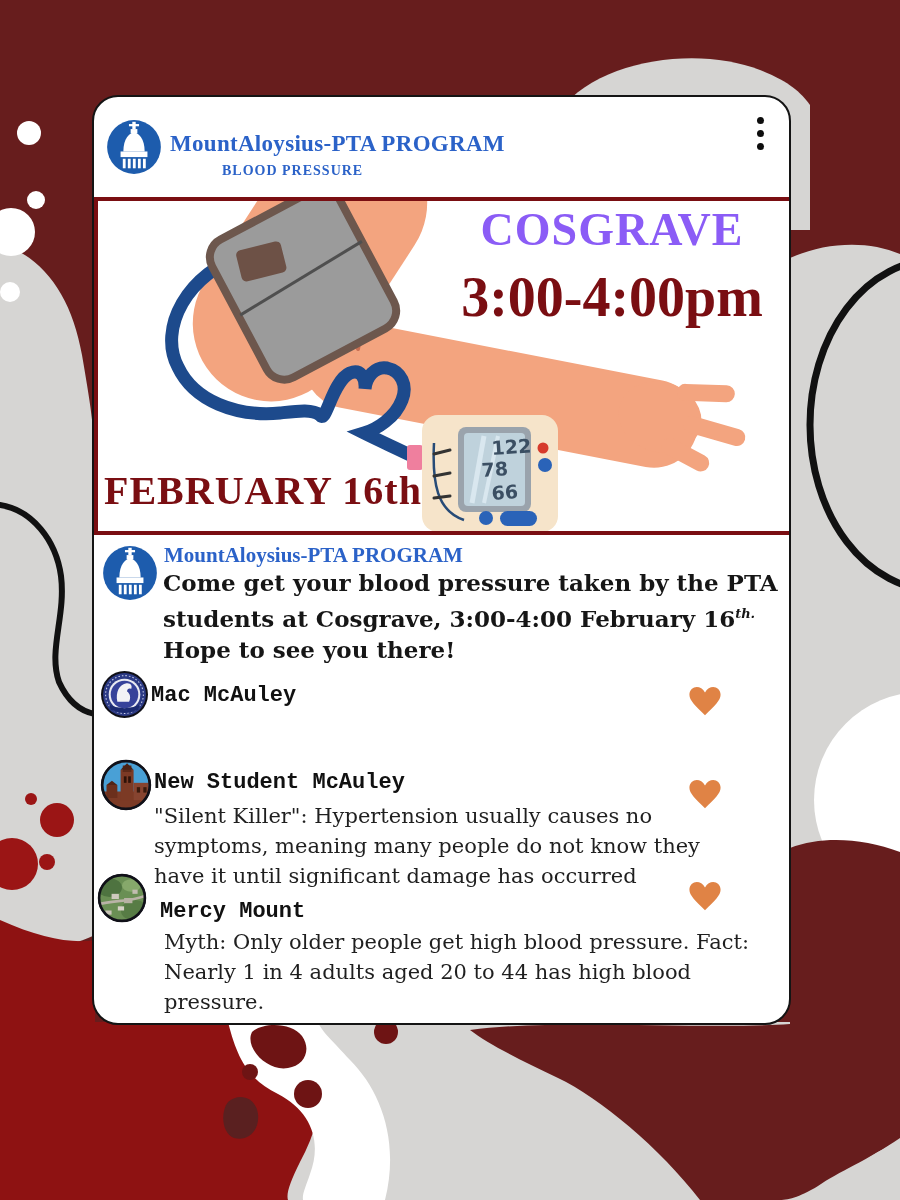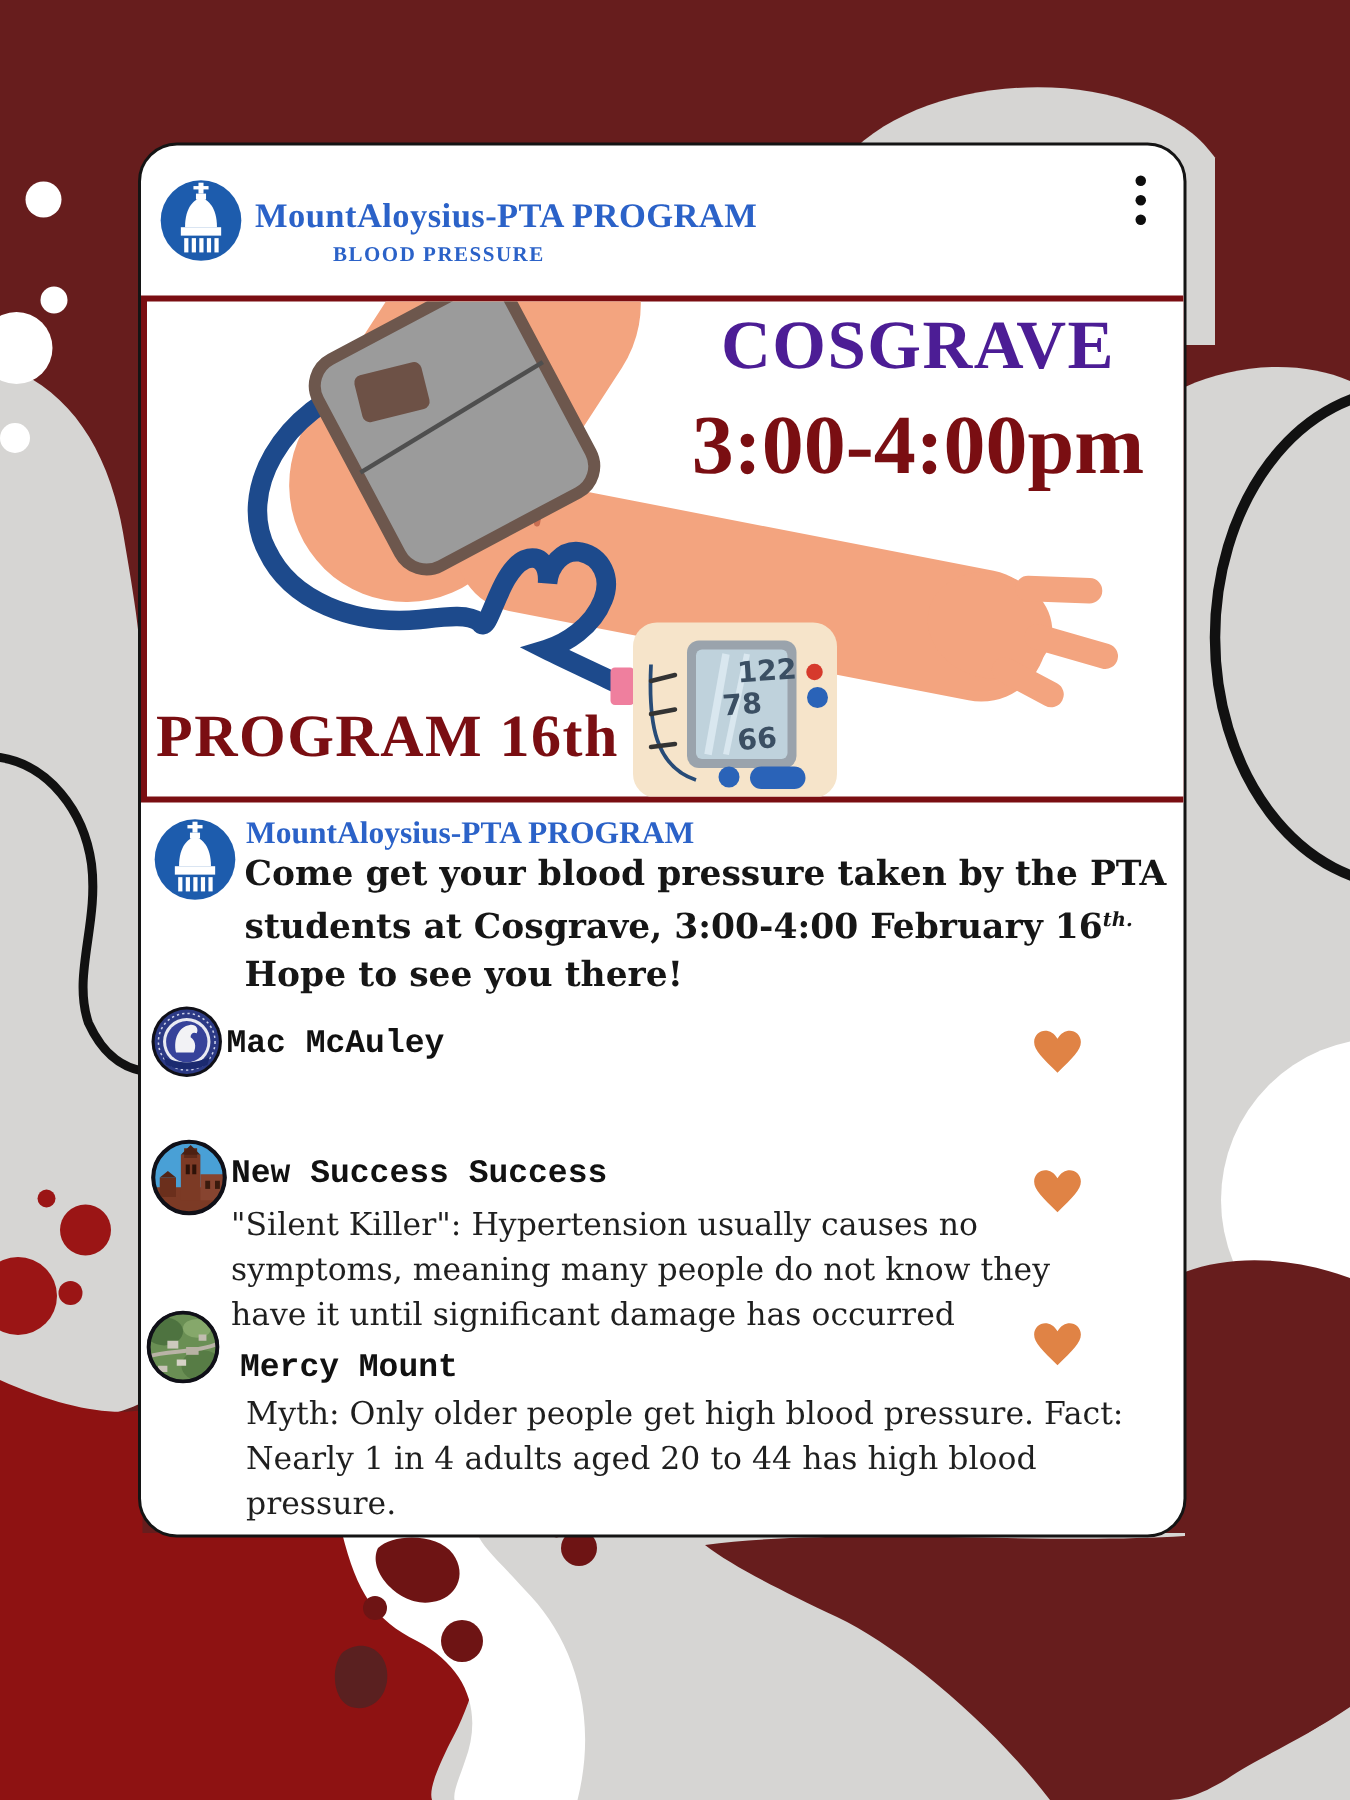--- a/index.html
+++ b/index.html
@@ -21,21 +21,21 @@
   .hdr-title { position:absolute; left:76px; top:34px; font-size:23px; font-weight:bold; color:#2b62c8; letter-spacing:.3px; }
   .hdr-sub   { position:absolute; left:128px; top:66px; font-size:14px; font-weight:bold; color:#2b62c8; letter-spacing:1px; }
   .kebab { position:absolute; right:24px; top:20px; width:10px; cursor:pointer; }
   .kebab i { display:block; width:7px; height:7px; border-radius:50%; background:#0d0d0d; margin:0 auto 6px; }
 
   
   .hero { position:absolute; left:0; top:100px; width:699px; height:338px;
           background:#ffffff; border:4px solid #7a0e12; }
   .hero svg.illus { position:absolute; left:0; top:0; width:691px; height:330px; }
   .hero-loc  { position:absolute; right:12px; top:2px;  width:330px; text-align:center;
-               font-size:46px; font-weight:bold; color:#4c1d95; letter-spacing:1px; }
+               font-size:46px; font-weight:bold; color:#8b5cf6; letter-spacing:1px; }
   .hero-time { position:absolute; right:12px; top:64px; width:330px; text-align:center;
                font-size:56px; font-weight:bold; color:#7a0e12; }
   .hero-date { position:absolute; left:6px;  top:266px; font-size:40px; font-weight:bold;
                color:#7a0e12; letter-spacing:1px; }
 
   
   .post-avatar { position:absolute; left:8px; top:448px; width:56px; height:56px; }
   .post-author { position:absolute; left:70px; top:446px; font-size:21px; font-weight:bold; color:#2b62c8; }
   .post-body   { position:absolute; left:69px; top:470px; width:632px;
                  font-family:"DejaVu Serif", serif; font-weight:bold; font-size:23px;
@@ -181,21 +181,21 @@
             <line x1="12" y1="83" x2="28" y2="81"></line>
           </g>
           <circle cx="121" cy="33" r="5.5" fill="#d63a2c"></circle>
           <circle cx="123" cy="50" r="7" fill="#2a63b8"></circle>
           <circle cx="64" cy="103" r="7" fill="#2a63b8"></circle>
           <rect x="78" y="96" width="37" height="15" rx="7.5" fill="#2a63b8"></rect>
         </g>
       </svg>
       <div class="hero-loc">COSGRAVE</div>
       <div class="hero-time">3:00-4:00pm</div>
-      <div class="hero-date">PROGRAM 16th</div>
+      <div class="hero-date">FEBRUARY 16th</div>
     </div>
 
     <svg class="post-avatar" viewBox="0 0 100 100">
       <circle cx="50" cy="50" r="48" fill="#1d5cad"></circle>
       <g fill="#ffffff">
         <rect x="47" y="5" width="6" height="13"></rect>
         <rect x="41" y="9" width="18" height="4"></rect>
         <rect x="44" y="18" width="12" height="7"></rect>
         <path d="M31,58 C31,34 42,25 50,23 C58,25 69,34 69,58 Z"></path>
         <rect x="26" y="58" width="48" height="10"></rect>
@@ -239,21 +239,21 @@
         <rect x="21" y="6" width="8" height="6" fill="#5e2a19"></rect>
         <path d="M19,10 L25,4 L31,10 Z" fill="#4c2012"></path>
         <rect x="31" y="22" width="14" height="16" fill="#874430"></rect>
         <rect x="22" y="16" width="2.5" height="6" fill="#2e1208"></rect>
         <rect x="26" y="16" width="2.5" height="6" fill="#2e1208"></rect>
         <rect x="34" y="26" width="3" height="5" fill="#3a1a0d"></rect>
         <rect x="40" y="26" width="3" height="5" fill="#3a1a0d"></rect>
       </g>
       <circle cx="24" cy="24" r="22" fill="none" stroke="#101018" stroke-width="2.5"></circle>
     </svg>
-    <div class="cmt-name n2">New Success Success</div>
+    <div class="cmt-name n2">New Student McAuley</div>
     <div class="cmt-text t2">"Silent Killer": Hypertension usually causes no symptoms, meaning many people do not know they have it until significant damage has occurred</div>
     <svg class="heart h2" viewBox="0 0 24 22">
       <path d="M12,21 C5,14 1,10.5 1,6.5 C1,3.3 3.6,1.2 6.2,1.2 C8.3,1.2 10.6,2.4 12,5 C13.4,2.4 15.7,1.2 17.8,1.2 C20.4,1.2 23,3.3 23,6.5 C23,10.5 19,14 12,21 Z" fill="#e08345"></path>
     </svg>
 
     <svg class="avatar a3" viewBox="0 0 48 48">
       <defs>
           <clipPath id="c3">
             <circle cx="24" cy="24" r="22"></circle>
           </clipPath>

